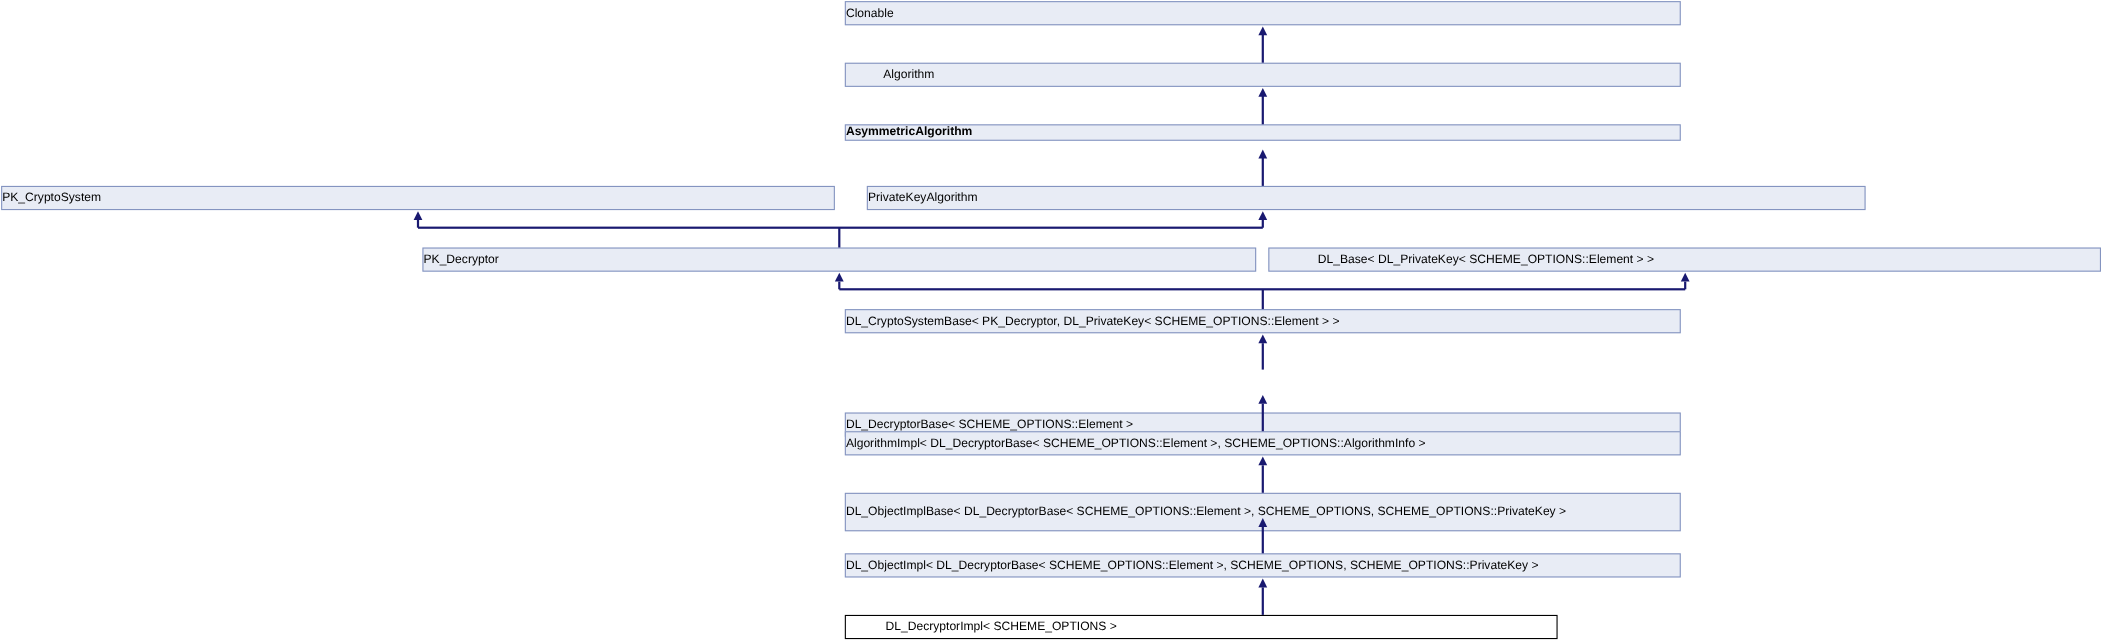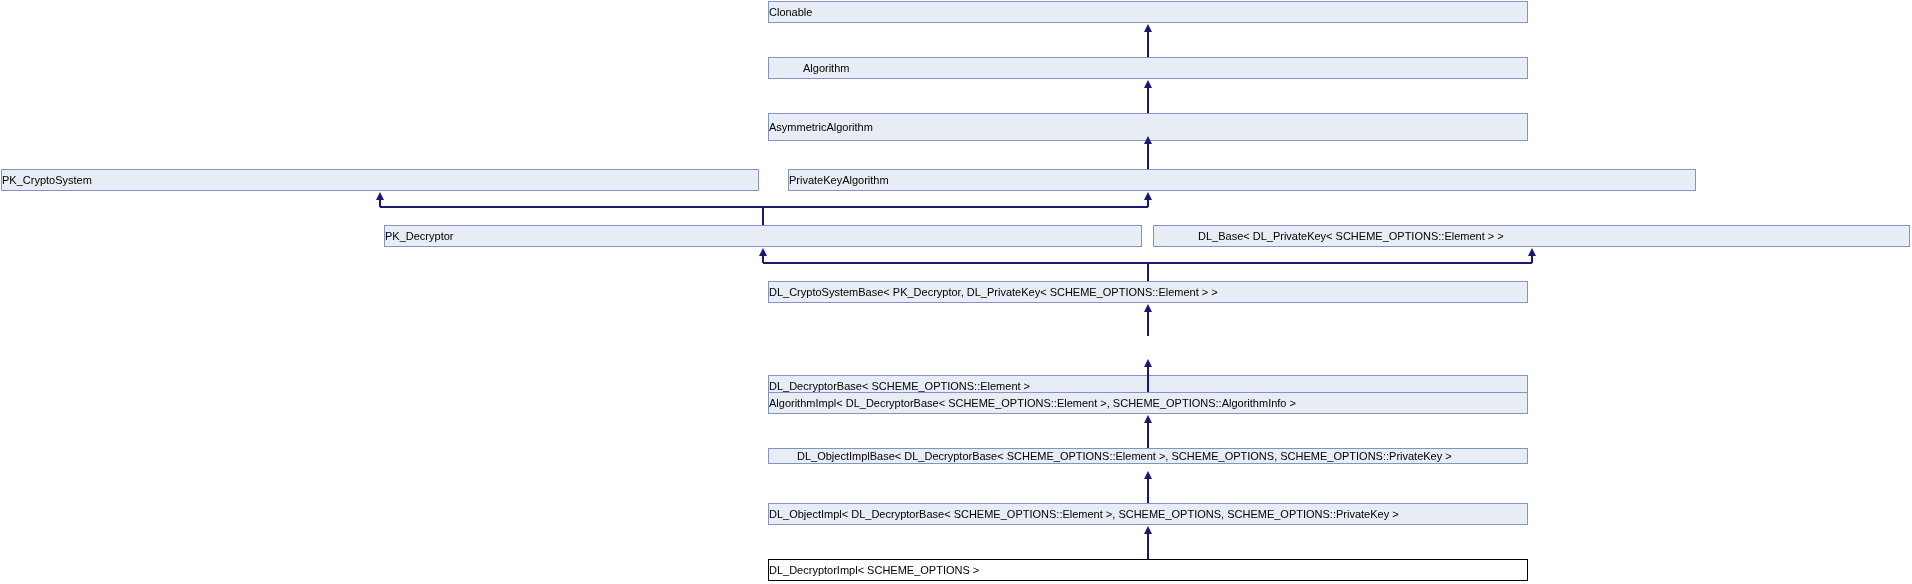--- a/index.html
+++ b/index.html
@@ -51,21 +51,21 @@
 </head>
 <body>
 
 <div id="diagram" style="--bg: #ffffff; --node-fill: #e8ecf5; --node-border: #8494c0; --current-fill: #ffffff; --current-border: #000000; --edge: #191970; --text: #000000;">
     <div class="node" style="left: 768px; top: 1px; width: 760px; height: 22px;">
       <span>Clonable</span>
     </div>
     <div class="node" style="left: 768px; top: 57px; width: 760px; height: 22px; padding-left: 34px;">
       <span>Algorithm</span>
     </div>
-    <div class="node" style="left: 768px; top: 113px; width: 760px; height: 28px;">
+    <div class="node" style="left: 768px; top: 113px; width: 760px; height: 15px; font-weight: bold;">
       <span>AsymmetricAlgorithm</span>
     </div>
     <div class="node" style="left: 1px; top: 169px; width: 758px; height: 22px;">
       <span>PK_CryptoSystem</span>
     </div>
     <div class="node" style="left: 788px; top: 169px; width: 908px; height: 22px;">
       <span>PrivateKeyAlgorithm</span>
     </div>
     <div class="node" style="left: 384px; top: 225px; width: 758px; height: 22px;">
       <span>PK_Decryptor</span>
@@ -75,27 +75,27 @@
     </div>
     <div class="node" style="left: 768px; top: 281px; width: 760px; height: 22px;">
       <span>DL_CryptoSystemBase&lt; PK_Decryptor, DL_PrivateKey&lt; SCHEME_OPTIONS::Element &gt; &gt;</span>
     </div>
     <div class="node" style="left: 768px; top: 336px; width: 760px; height: 22px; margin-top: 39px;">
       <span>DL_DecryptorBase&lt; SCHEME_OPTIONS::Element &gt;</span>
     </div>
     <div class="node" style="left: 768px; top: 392px; width: 760px; height: 22px;">
       <span>AlgorithmImpl&lt; DL_DecryptorBase&lt; SCHEME_OPTIONS::Element &gt;, SCHEME_OPTIONS::AlgorithmInfo &gt;</span>
     </div>
-    <div class="node" style="left: 768px; top: 448px; width: 760px; height: 16px; padding-left: 28px;">
+    <div class="node" style="left: 768px; top: 448px; width: 760px; height: 35px;">
       <span>DL_ObjectImplBase&lt; DL_DecryptorBase&lt; SCHEME_OPTIONS::Element &gt;, SCHEME_OPTIONS, SCHEME_OPTIONS::PrivateKey &gt;</span>
     </div>
     <div class="node" style="left: 768px; top: 503px; width: 760px; height: 22px;">
       <span>DL_ObjectImpl&lt; DL_DecryptorBase&lt; SCHEME_OPTIONS::Element &gt;, SCHEME_OPTIONS, SCHEME_OPTIONS::PrivateKey &gt;</span>
     </div>
-    <div class="node current" style="left: 768px; top: 559px; width: 760px; height: 22px;">
+    <div class="node current" style="left: 768px; top: 559px; width: 648px; height: 22px; padding-left: 36px;">
       <span>DL_DecryptorImpl&lt; SCHEME_OPTIONS &gt;</span>
     </div>
     <div class="edge-seg" style="left: 1147px; top: 31px; width: 2px; height: 26px;"></div>
     <div class="arrow-up" style="left: 1144px; top: 24px;"></div>
     <div class="edge-seg" style="left: 1147px; top: 87px; width: 2px; height: 26px;"></div>
     <div class="arrow-up" style="left: 1144px; top: 80px;"></div>
     <div class="edge-seg" style="left: 1147px; top: 143px; width: 2px; height: 26px;"></div>
     <div class="arrow-up" style="left: 1144px; top: 136px;"></div>
     <div class="edge-seg" style="left: 762px; top: 207px; width: 2px; height: 18px;"></div>
     <div class="edge-seg" style="left: 380px; top: 206px; width: 768px; height: 2px;"></div>

